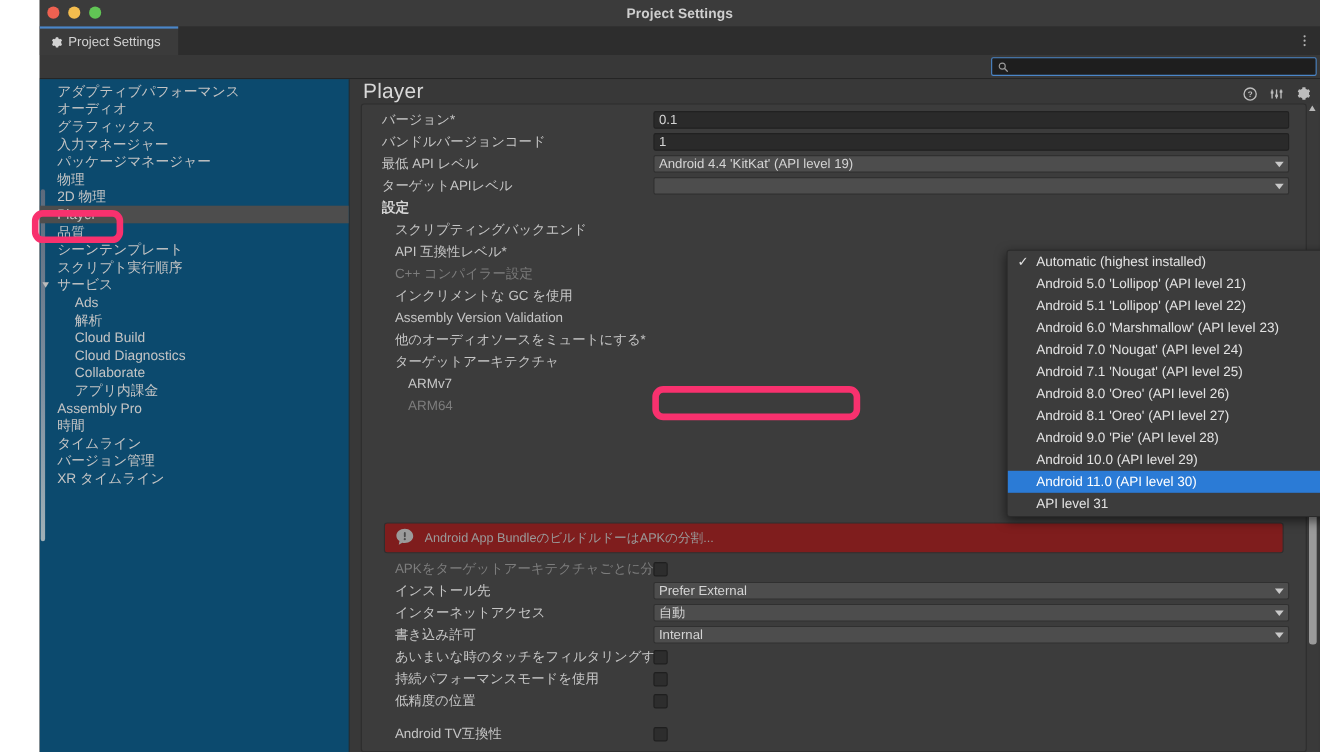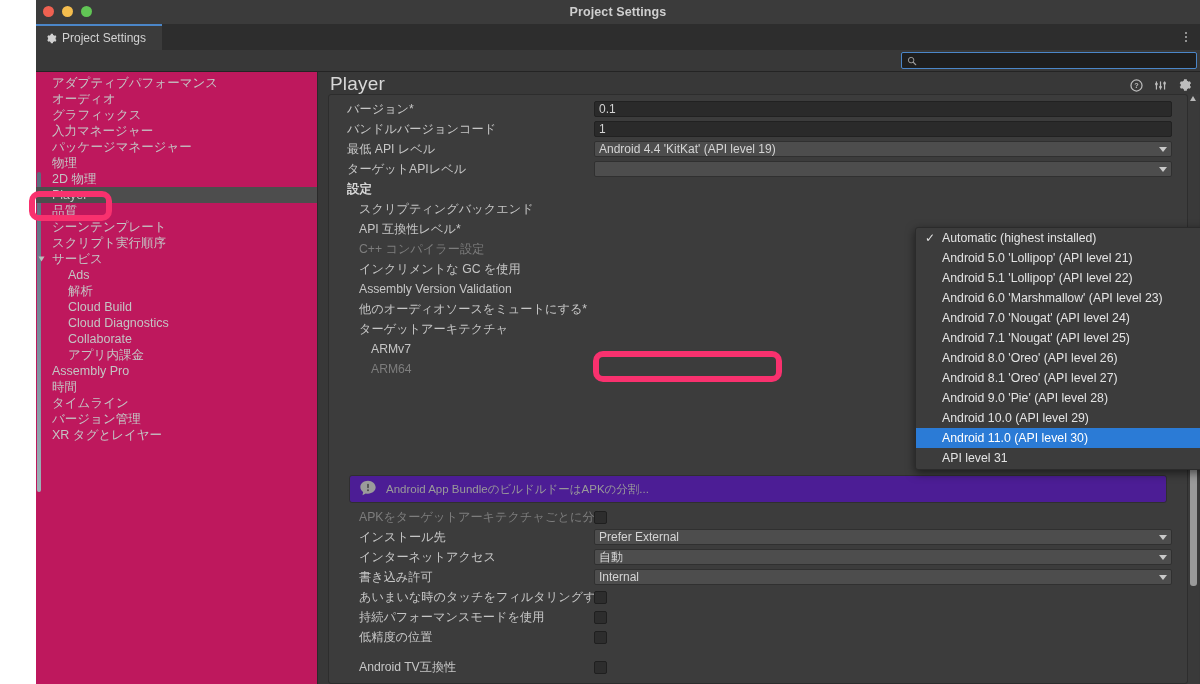--- a/index.html
+++ b/index.html
@@ -88,21 +88,21 @@
     font-family: "Liberation Sans", sans-serif;
   }
 
   
   .body {
     position: absolute; left: 0; top: 72px; width: 1164px; height: 612px;
     background: #383838;
   }
   .sidebar {
     position: absolute; left: 0; top: 0; width: 282px; height: 612px;
-    background: #be185d;
+    background: #0c4a6e;
     border-right: 1px solid #2a2a2a;
     overflow: hidden;
   }
   .sb-scroll {
     position: absolute; left: 0; top: 0; width: 6px; height: 612px;
   }
   .sb-thumb {
     position: absolute; left: 1px; top: 100px; width: 4px; height: 320px;
     background: linear-gradient(180deg,#5b6a7c,#7d8e9f 55%,#9fb0b7);
     border-radius: 2px;
@@ -192,21 +192,21 @@
   .cbox {
     position: absolute; left: 265px;
     width: 13px; height: 13px;
     background: #2d2d2d; border: 1px solid #1f1f1f; border-radius: 2px;
     display: flex; align-items: center; justify-content: center;
   }
 
   .warnbox {
     position: absolute; left: 20px; top: 380px;
     width: 818px; height: 28px;
-    background: #4c1d95; border: 1px solid #2f2f2f; border-radius: 3px;
+    background: #7f1d1d; border: 1px solid #2f2f2f; border-radius: 3px;
     display: flex; align-items: center; gap: 8px; padding-left: 8px;
   }
   .warn-icon {
     width: 20px; height: 20px; flex: 0 0 auto;
   }
   .warn-text {
     font-size: 11.5px; color: #9a9a9a; white-space: nowrap; overflow: hidden;
   }
 
   
@@ -376,21 +376,21 @@
             <div class="sb-item">
               <span>時間</span>
             </div>
             <div class="sb-item">
               <span>タイムライン</span>
             </div>
             <div class="sb-item">
               <span>バージョン管理</span>
             </div>
             <div class="sb-item">
-              <span>XR タグとレイヤー</span>
+              <span>XR タイムライン</span>
             </div>
           </div>
       </div>
 
       <div class="panel">
         <div class="panel-header">
           <div class="panel-title">Player</div>
           <div class="panel-icons">
             <span>
               <svg width="13" height="13" viewBox="0 0 16 16">

